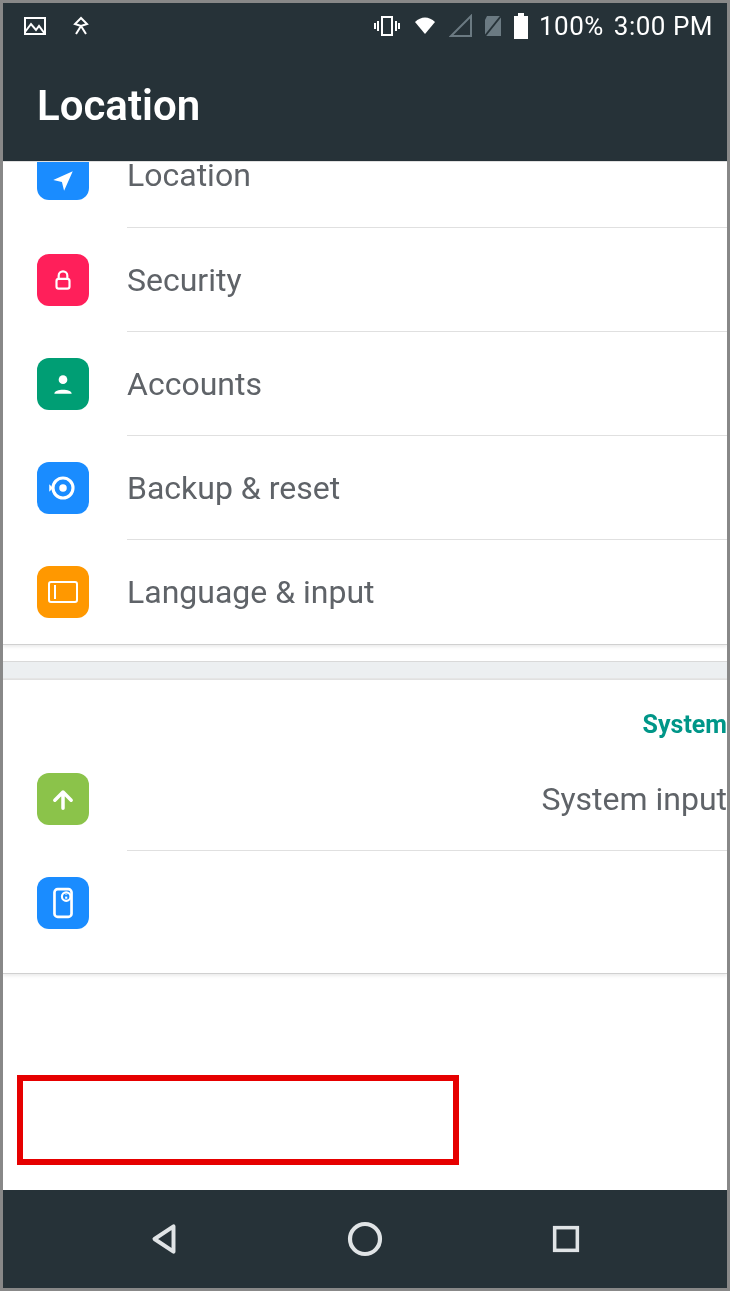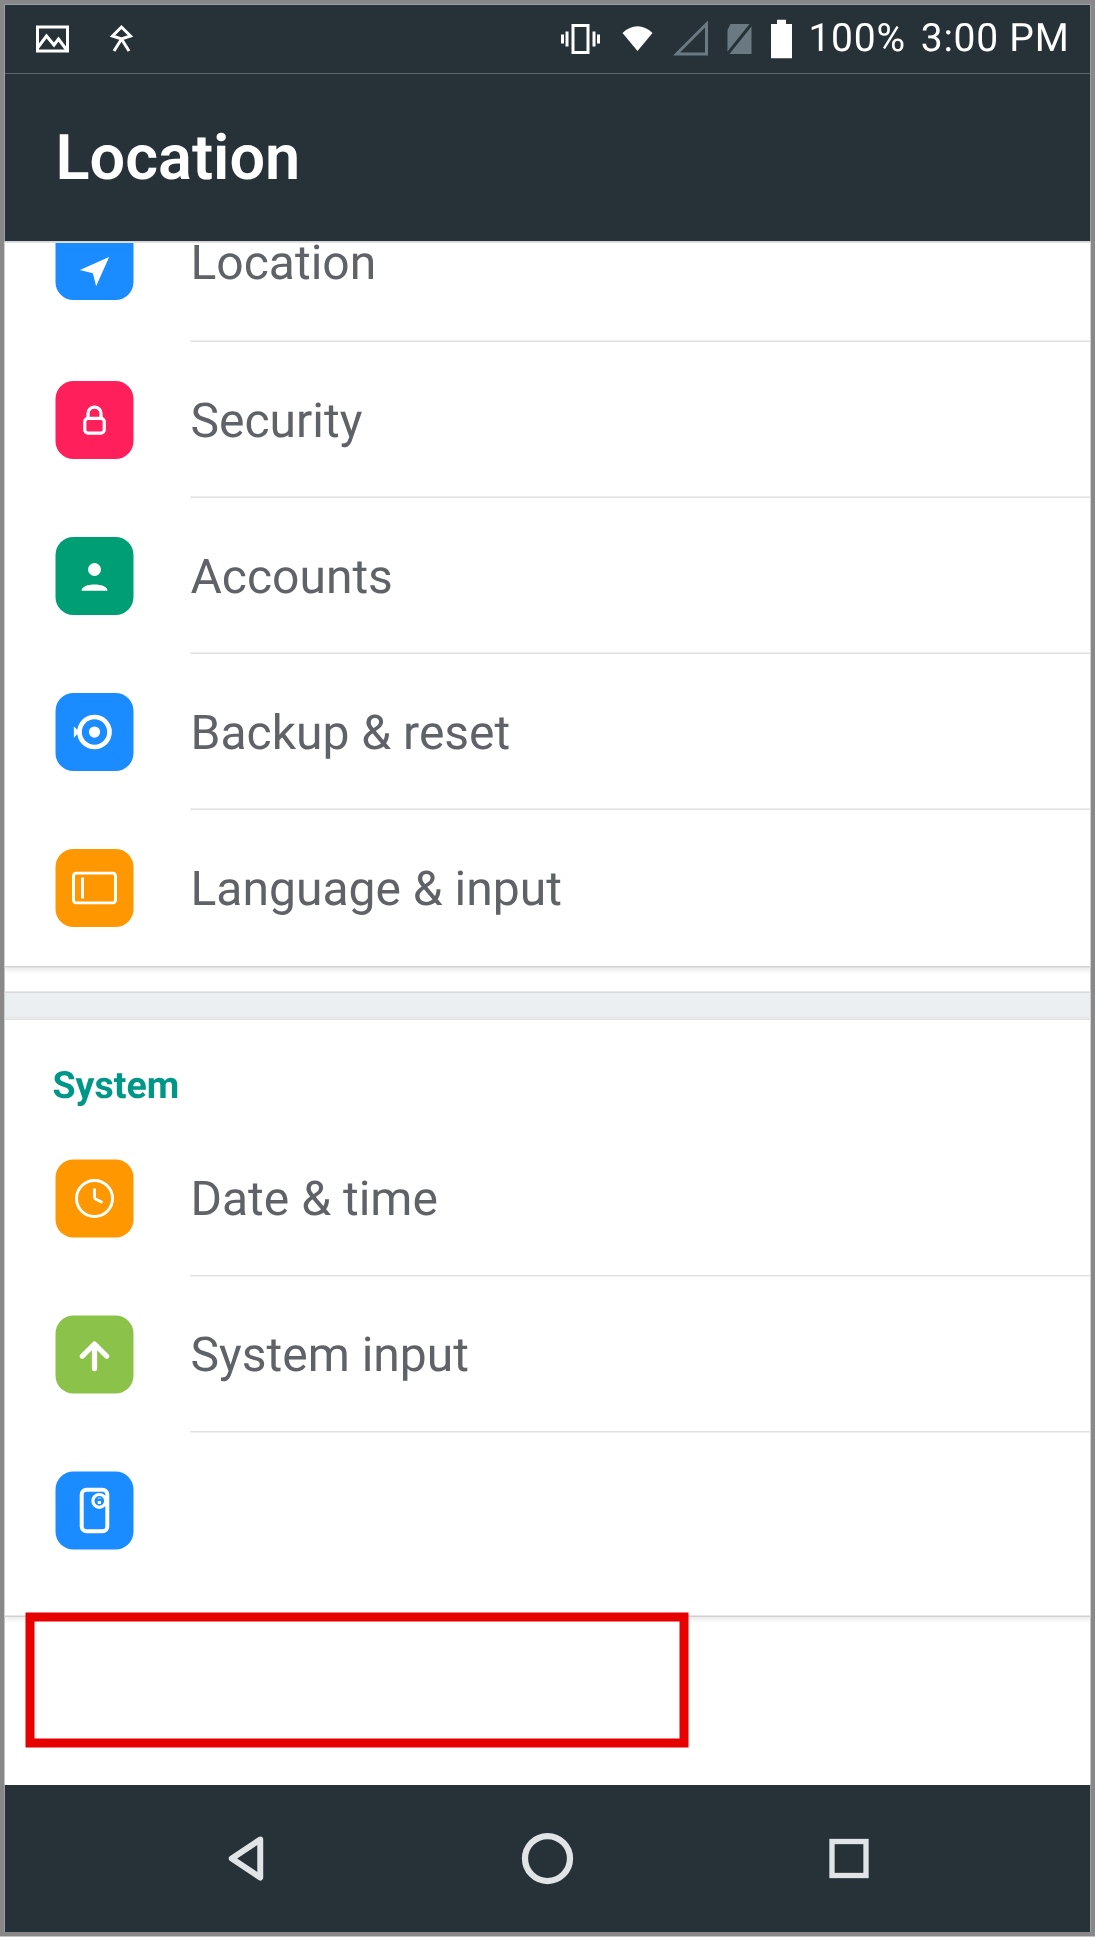--- a/index.html
+++ b/index.html
@@ -213,35 +213,23 @@
             <line x1="7" y1="4" x2="7" y2="18" stroke="#fff" stroke-width="2"></line>
           </svg>
       </div>
       <span class="label">Language &amp; input</span>
     </div>
   </div>
 </div>
 
 <div class="gap"></div>
 
-<div class="section" style="padding-bottom:18px;">
+<div class="section" style="padding-bottom:18px;text-align:right;">
   <div class="section-title">System</div>
 
-  <div class="item-wrap">
-    <div class="item">
-      <div class="iconbox" style="background:#ff9800;">
-        <svg width="32" height="32" viewBox="0 0 24 24">
-            <circle cx="12" cy="12" r="9" fill="none" stroke="#fff" stroke-width="1.5"></circle>
-            <line x1="12" y1="12" x2="12" y2="7" stroke="#fff" stroke-width="1.5"></line>
-            <line x1="12" y1="12" x2="16" y2="14" stroke="#fff" stroke-width="1.5"></line>
-          </svg>
-      </div>
-      <span class="label">Date &amp; time</span>
-    </div>
-  </div>
   <div class="item-wrap">
     <div class="item">
       <div class="iconbox" style="background:#8bc34a;">
         <svg width="28" height="28" viewBox="0 0 24 24">
             <path d="M12 20 V6 M5 13 L12 6 L19 13" fill="none" stroke="#fff" stroke-width="3" stroke-linecap="round" stroke-linejoin="round"></path>
           </svg>
       </div>
       <span class="label">System input</span>
     </div>
   </div>

